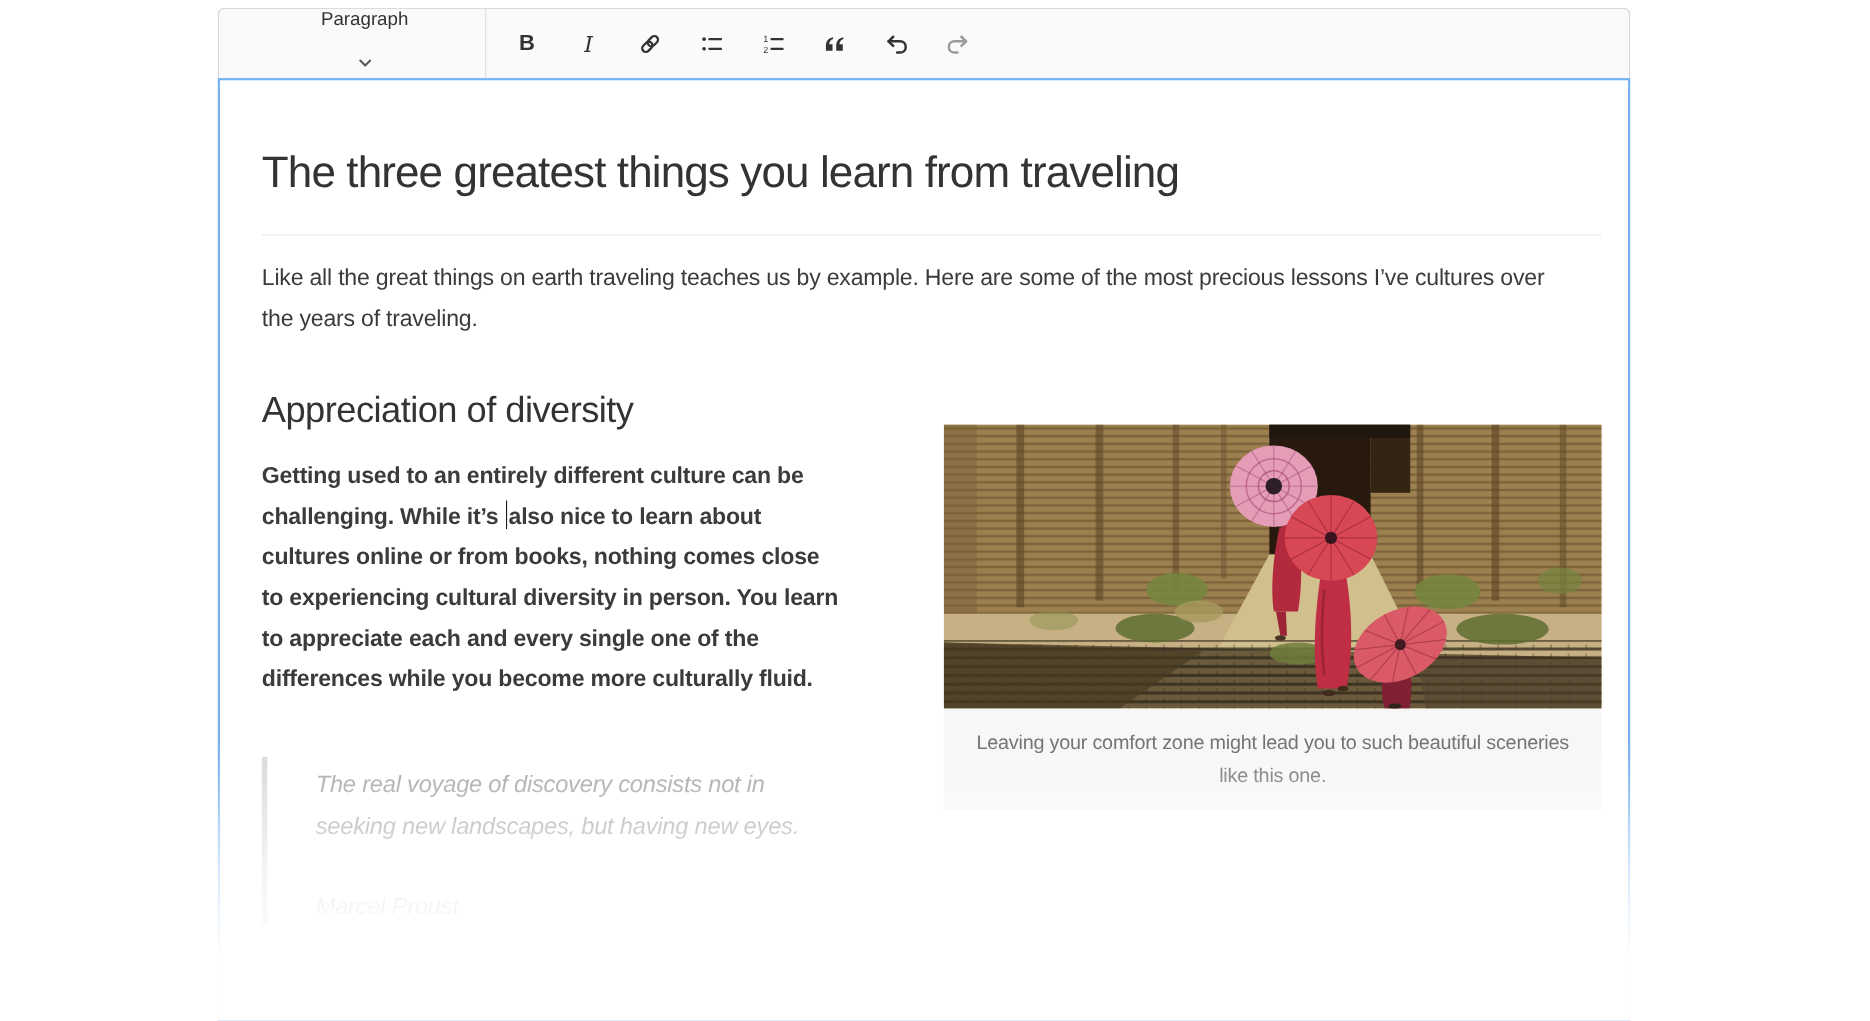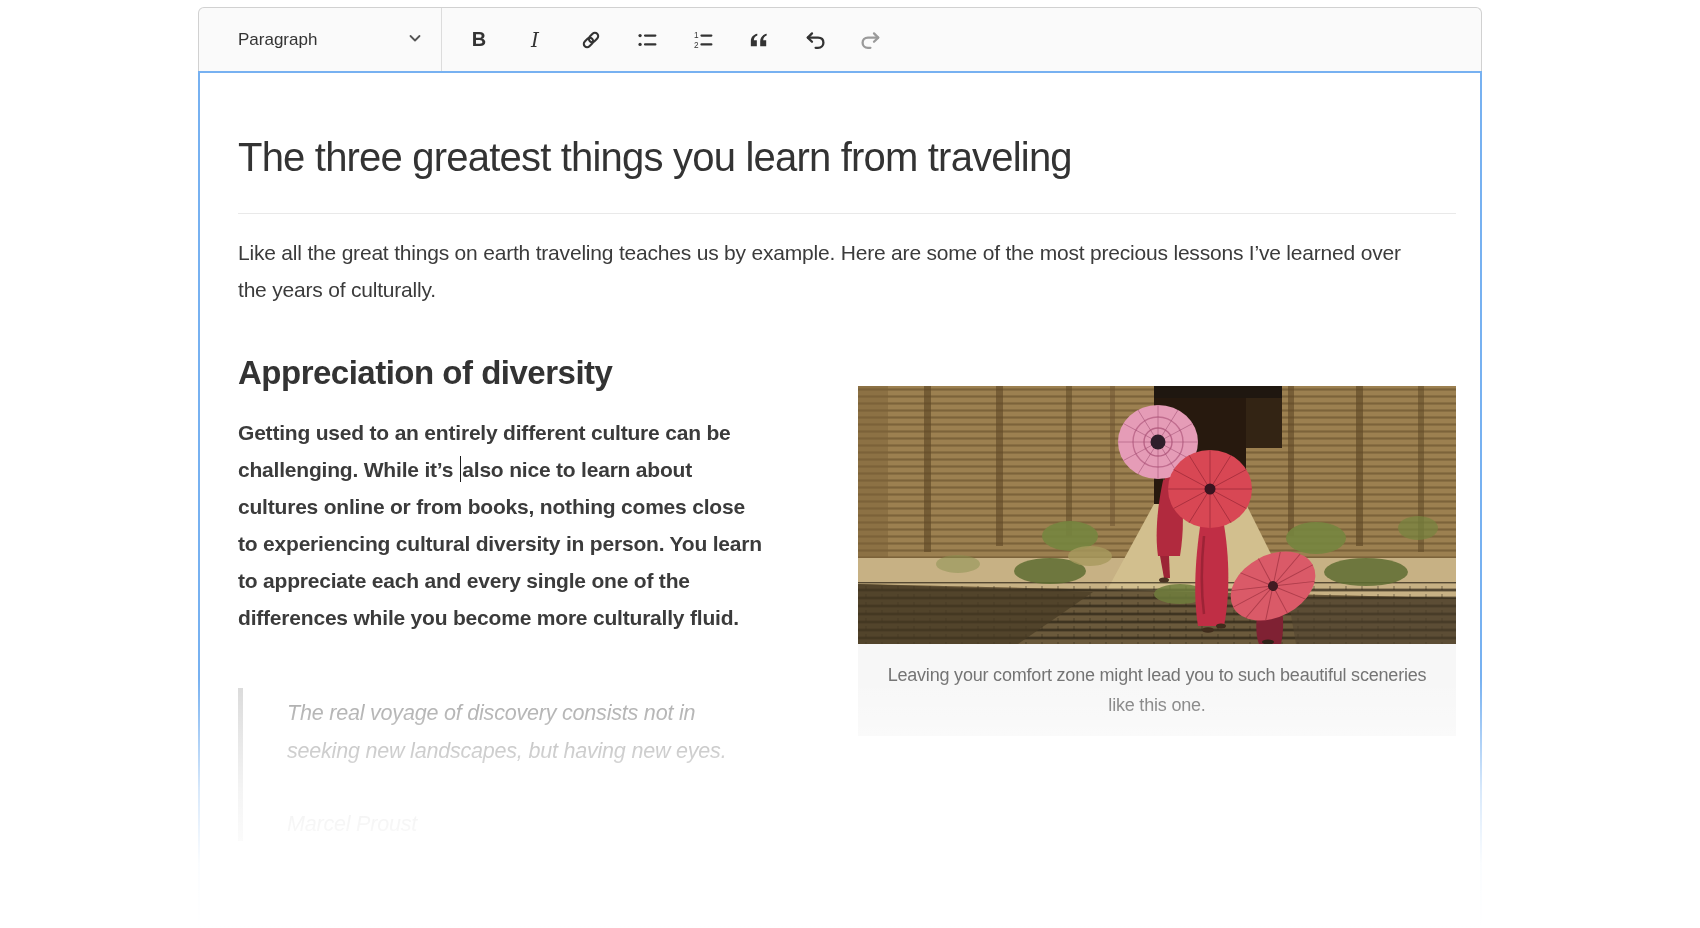--- a/index.html
+++ b/index.html
@@ -10,21 +10,21 @@
   .editor { position: absolute; left: 198px; top: 7px; width: 1284px; }
 
   .toolbar {
     height: 64px; background: #fafafa;
     border: 1px solid #d1d1d1; border-bottom: none;
     border-radius: 6px 6px 0 0;
     display: flex; align-items: center; padding-left: 12px;
   }
   .hdd {
     width: 230px; height: 64px; display: flex; align-items: center;
-    justify-content: space-between; padding: 0 16px 0 27px; cursor: pointer;
+    justify-content: space-between; padding: 0 16px 0 27px; cursor: pointer; flex-direction: column;
   }
   .hdd-label { font-size: 17px; color: #333; }
   .tb-divider { width: 1px; align-self: stretch; background: #dcdcdc; }
   .tb-group { display: flex; align-items: center; margin-left: 14px; gap: 10px; }
   .tb-btn {
     width: 46px; height: 42px; display: flex; align-items: center; justify-content: center;
     background: transparent; border: none; cursor: pointer; border-radius: 3px;
   }
   .glyph-b { font-size: 20px; font-weight: 700; color: #333; }
   .glyph-i { font-family: "DejaVu Serif", serif; font-style: italic; font-size: 20px; color: #333; }
@@ -45,21 +45,21 @@
   .section { margin-top: 16px; }
   .section::after { content: ""; display: block; clear: both; }
 
   figure.image { float: right; width: 598px; margin: 32px 0 10px 30px; }
   .photo { width: 598px; height: 258px; display: block; }
   figcaption {
     background: #f7f7f7; color: #747474; font-size: 18px; line-height: 30px;
     text-align: center; padding: 16px 19px 16px;
   }
 
-  .sec-heading { font-size: 33px; font-weight: 700; color: #333; letter-spacing: -0.5px; margin: 46px 0 22px; }
+  .sec-heading { font-size: 33px; font-weight: 400; color: #333; letter-spacing: -0.5px; margin: 46px 0 22px; }
   .body-par { font-size: 21px; line-height: 37px; max-width: 530px; font-weight: bold; }
   .caret {
     display: inline-block; width: 1.5px; height: 26px; background: #1a1a1a;
     vertical-align: -5px; margin: 0 1px;
   }
 
   blockquote {
     margin-top: 52px; border-left: 5px solid #d9d9d9; padding: 6px 0 4px 44px;
     font-style: italic; color: #a2a2a2;
   }
@@ -162,21 +162,21 @@
         </span>
       </button>
 
     </div>
   </div>
 
   <div class="content">
 
     <h1 class="doc-title">The three greatest things you learn from traveling</h1>
 
-    <p class="intro">Like all the great things on earth traveling teaches us by example. Here are some of the most precious lessons I’ve learned over the years of culturally.</p>
+    <p class="intro">Like all the great things on earth traveling teaches us by example. Here are some of the most precious lessons I’ve cultures over the years of traveling.</p>
 
     <div class="section">
 
       <figure class="image">
         <svg class="photo" viewBox="0 0 598 258" preserveAspectRatio="none" role="img">
           <defs>
             <pattern id="strata" width="6" height="7" patternUnits="userSpaceOnUse">
               <path d="M0 3.5 H6" stroke="#54401f" stroke-width="2.2" opacity="0.45"></path>
             </pattern>
             <pattern id="brick" width="16" height="8" patternUnits="userSpaceOnUse">

